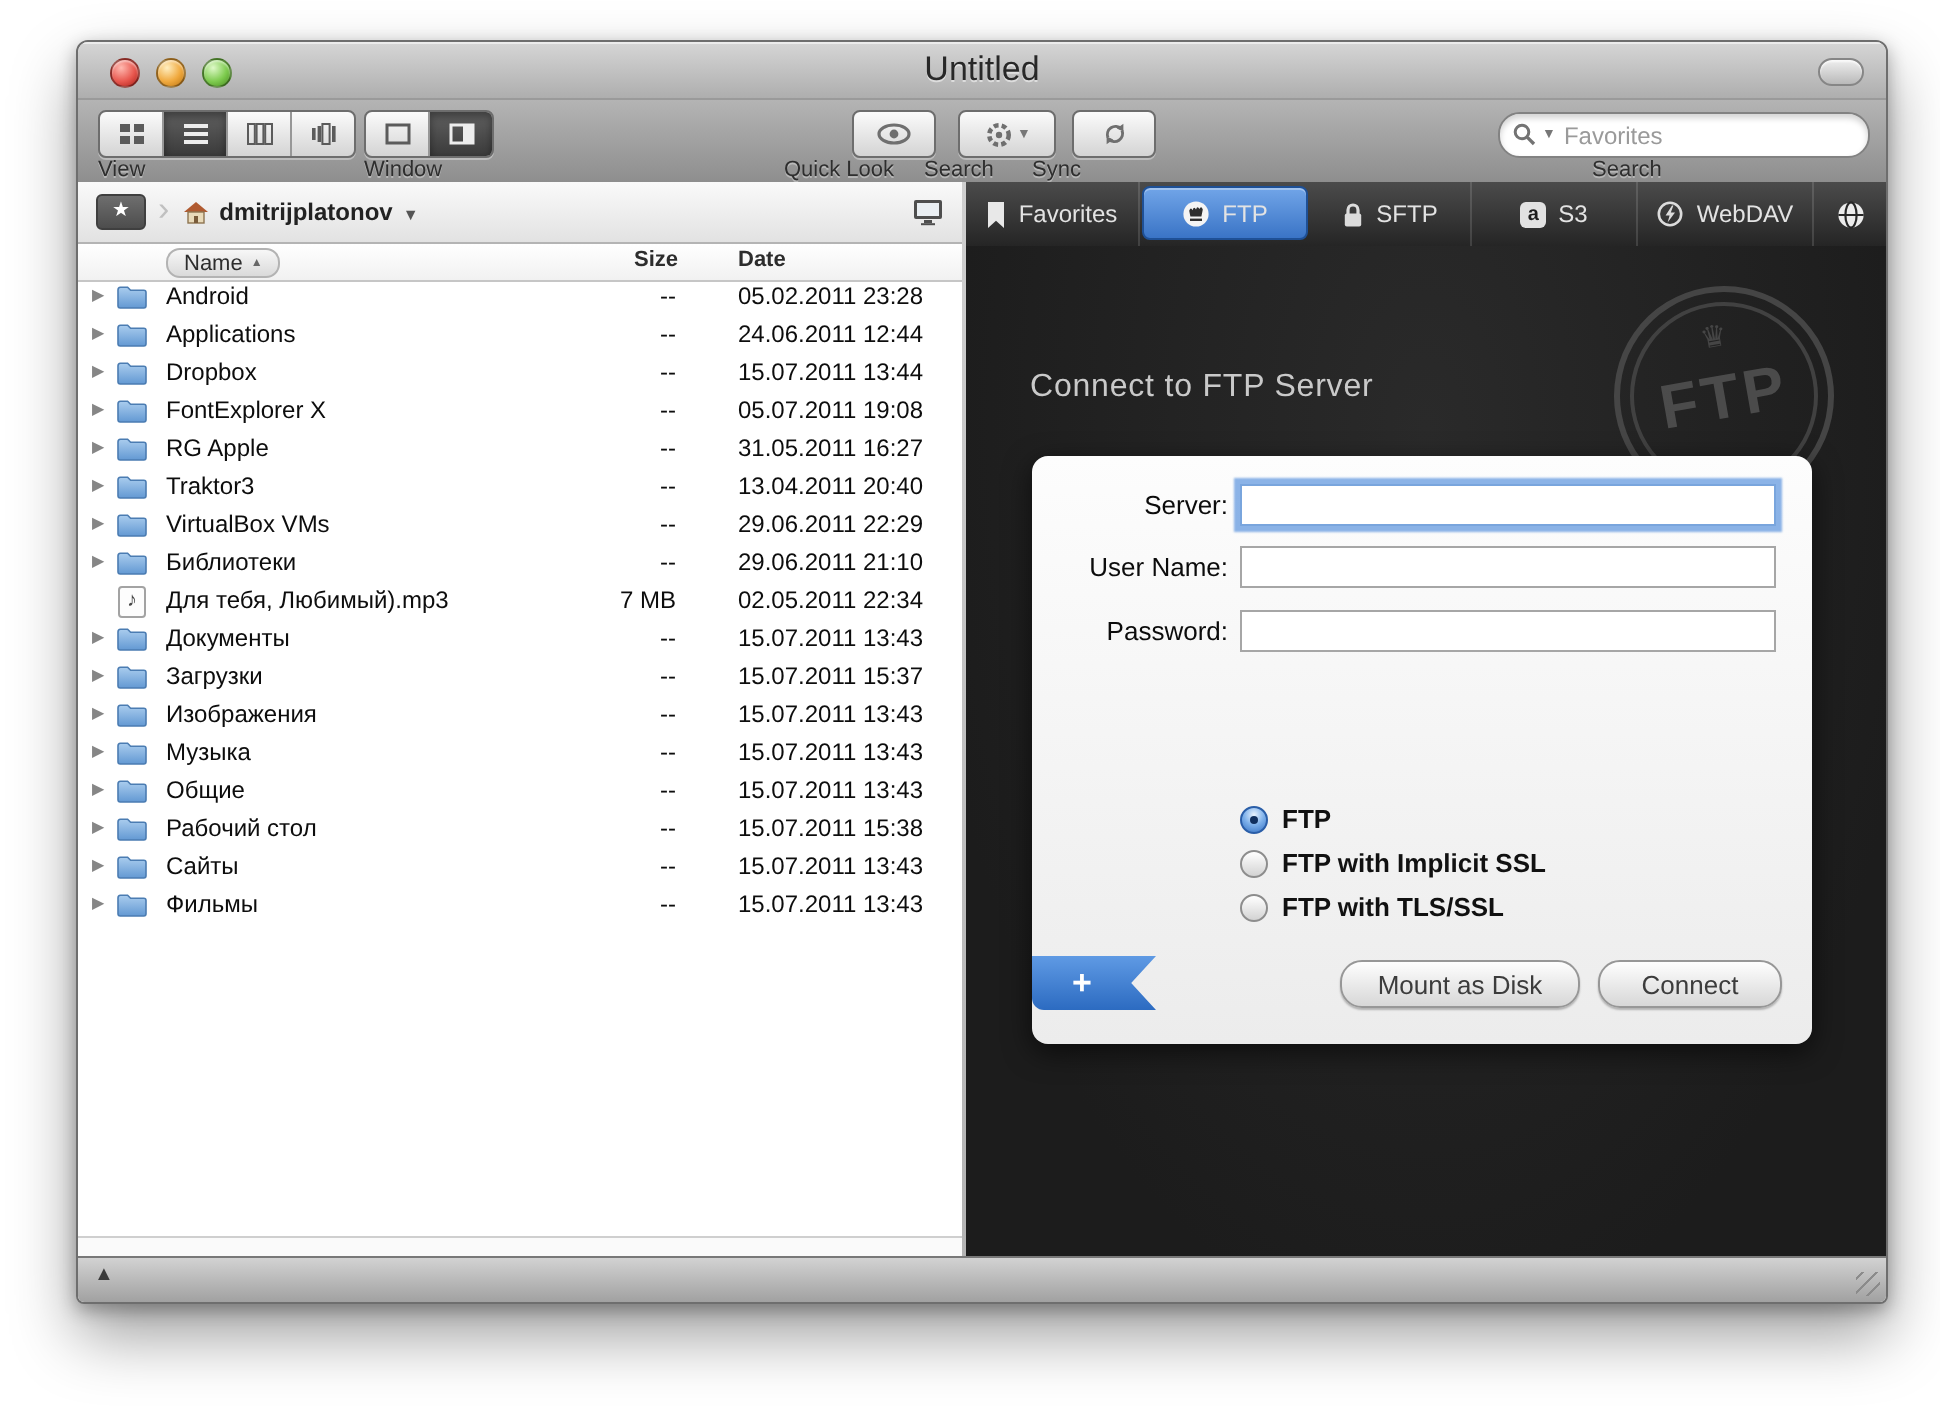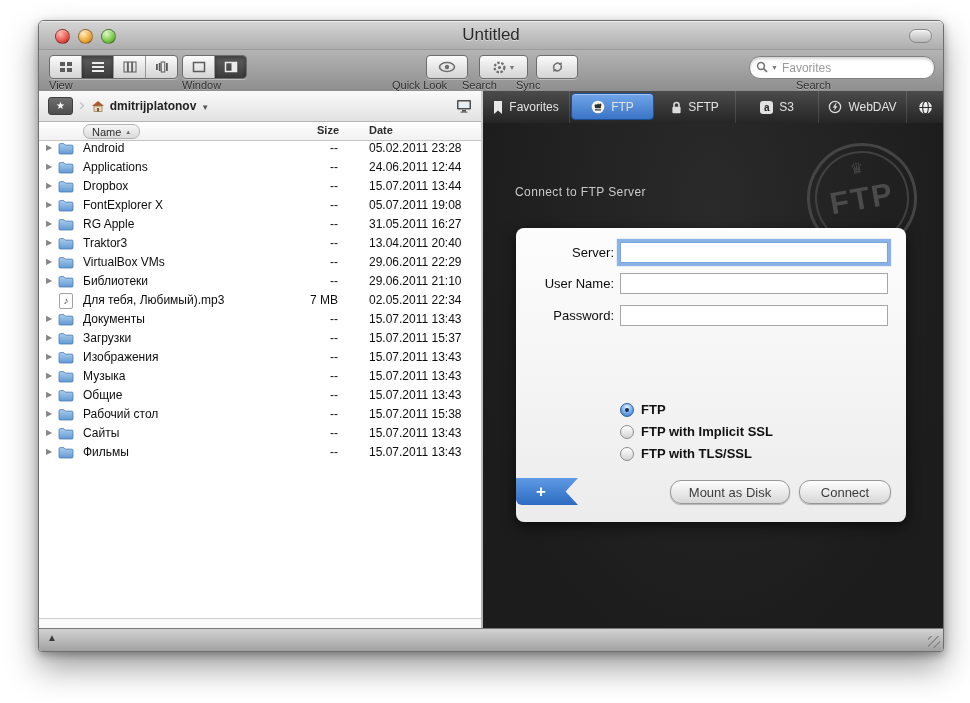--- a/index.html
+++ b/index.html
@@ -64,21 +64,21 @@
   .fdate{position:absolute;left:330px;top:2px}
   .hscroll{position:absolute;left:0;right:0;bottom:0;height:10px;background:#fafafa;border-top:1px solid #cfcfcf}
 
   
   .tabbar{height:32px;background:linear-gradient(#4b4b4b,#252525);border-bottom:1px solid #000;display:flex;color:#e3e3e3;font-size:12px}
   .tab{display:flex;align-items:center;justify-content:center;gap:6px;border-right:1px solid rgba(255,255,255,.13);box-sizing:border-box}
   .tab.sel{background:linear-gradient(#71a5e8,#3a74c6);border:1px solid #1e5096;border-radius:4px;margin:2px 1px 3px 1px;box-shadow:inset 0 1px 0 rgba(255,255,255,.35)}
   .tab-globe{flex:1;border-right:none}
 
   .darkbody{position:absolute;top:32px;left:0;right:0;bottom:0;background:radial-gradient(ellipse at 50% 18%,#2a2a2a,#1c1c1c 78%)}
-  .heading{position:absolute;left:32px;top:62px;font-size:12px;color:#c9c9c9;letter-spacing:.4px}
+  .heading{position:absolute;left:32px;top:62px;font-size:16px;color:#c9c9c9;letter-spacing:.4px}
   .stamp{position:absolute;left:324px;top:20px;width:110px;height:110px;transform:rotate(-10deg);opacity:.85}
   .stamp .ring1{position:absolute;inset:0;border:3px solid #4c4c4c;border-radius:50%}
   .stamp .ring2{position:absolute;inset:8px;border:2px solid #474747;border-radius:50%}
   .stamp .stext{position:absolute;left:0;right:0;top:38px;text-align:center;font-size:31px;font-weight:700;letter-spacing:2px;color:#535353}
   .stamp .scrown{position:absolute;left:0;right:0;top:16px;text-align:center;font-size:15px;color:#4c4c4c}
 
   .card{position:absolute;left:33px;top:105px;width:390px;height:294px;border-radius:8px;background:linear-gradient(#fdfdfd,#ececec);box-shadow:0 4px 14px rgba(0,0,0,.6);font-size:13px;color:#111}
   .frow{position:absolute;left:0;display:flex;align-items:center}
   .flabel{width:98px;text-align:right;margin-right:6px;color:#0c0c0c}
   .fin{height:17px;width:258px;border:1px solid #a6a6a6;padding:1px 4px;font-size:13px;font-family:"Liberation Sans",sans-serif;background:#fff;color:#111;outline:none}

